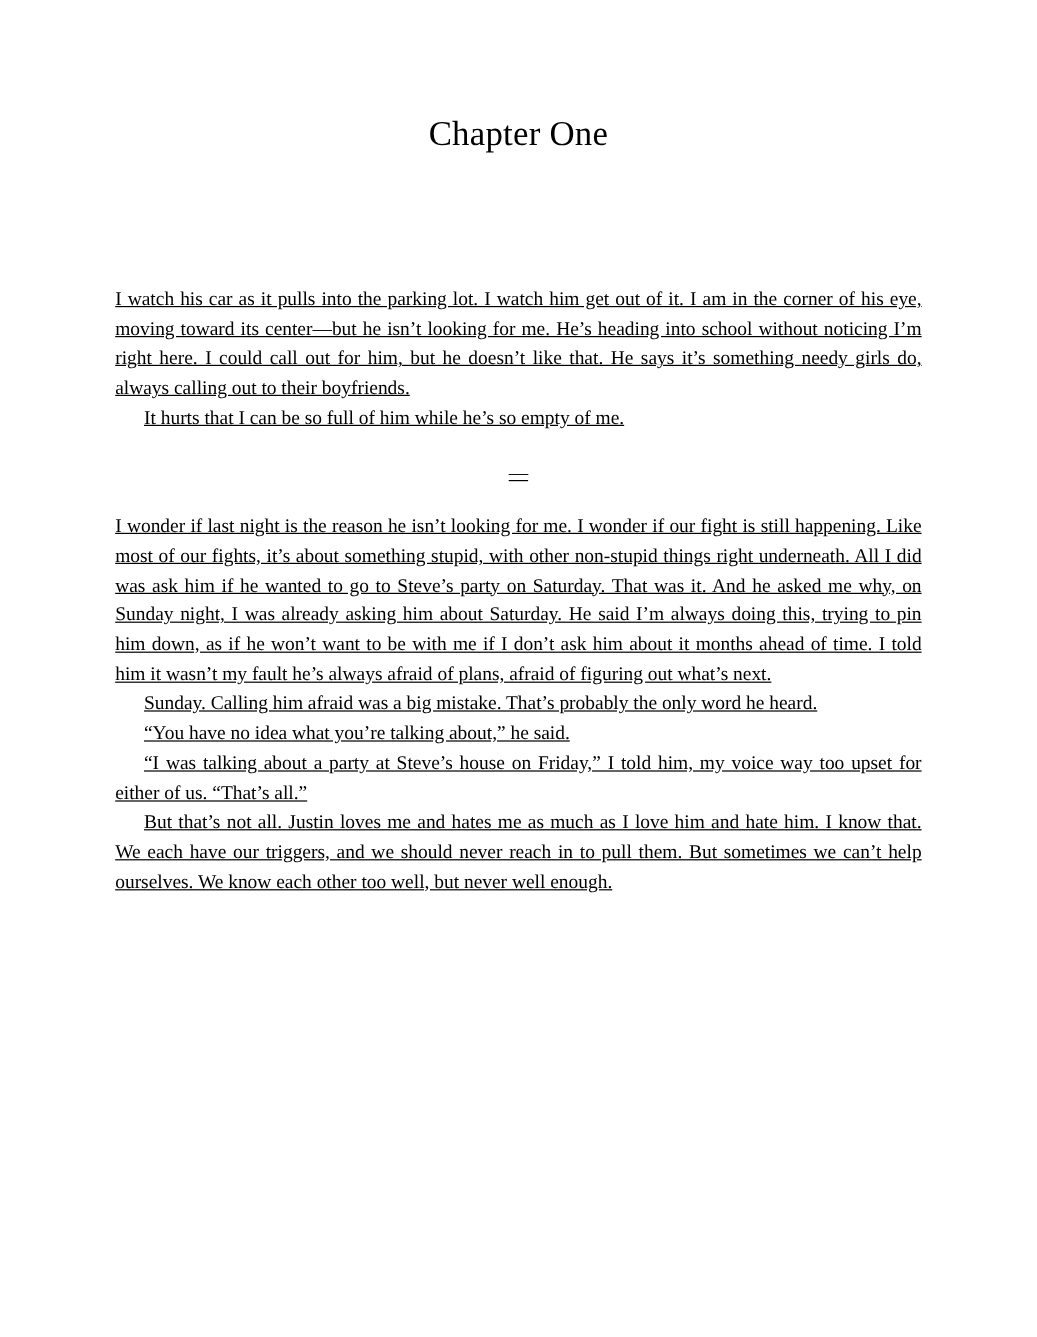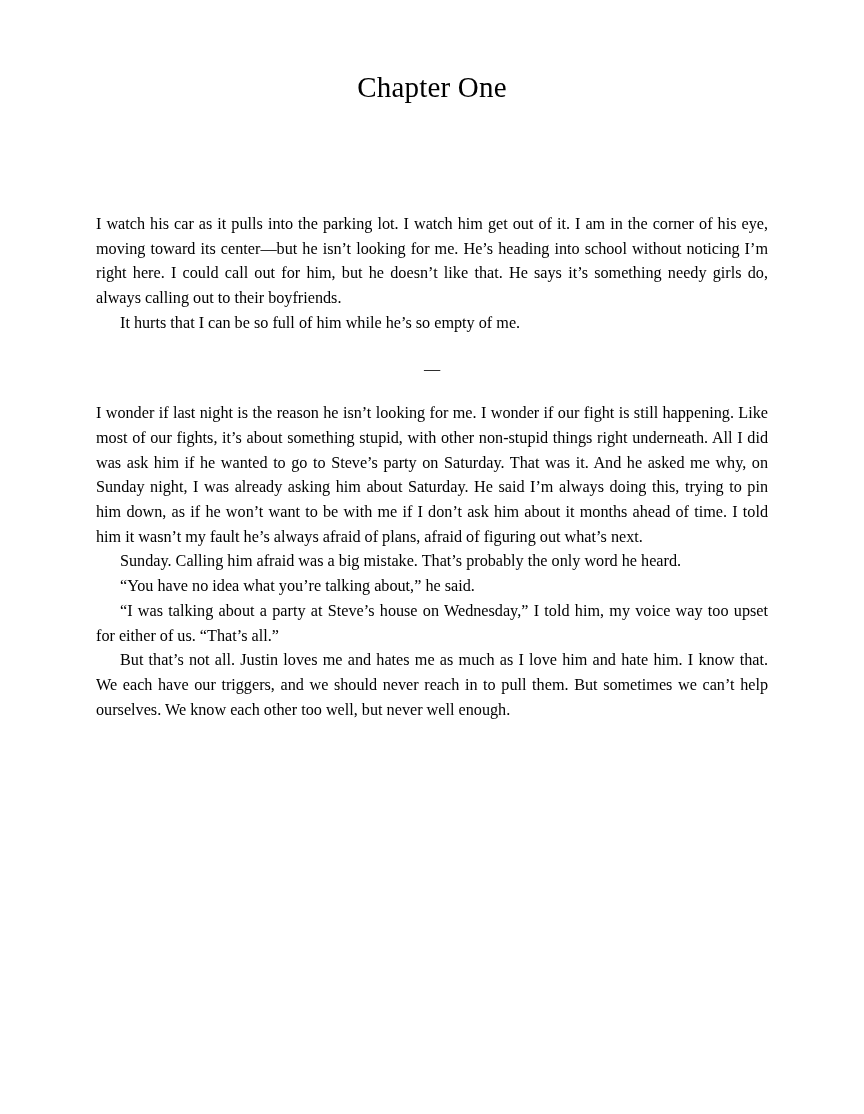--- a/index.html
+++ b/index.html
@@ -21,25 +21,26 @@
     padding: 0 96px 0 96px;
     position: relative;
     background: #ffffff;
   }
   .chapter-title {
     text-align: center;
     font-size: 29px;
     font-weight: normal;
     letter-spacing: 0.2px;
     margin: 0;
-    padding-top: 68px;
+    padding-top: 93px;
     line-height: 38px;
   }
   .body-text {
     margin-top: 106px;
+    text-decoration: underline;
   }
   p.para {
     margin: 0;
     font-size: 16.2px;
     line-height: 24.7px;
     text-align: justify;
     text-justify: inter-word;
     hyphens: none;
   }
   p.indent {
@@ -68,18 +69,18 @@
       <p class="para">I watch his car as it pulls into the parking lot. I watch him get out of it. I am in the corner of his eye, moving toward its center—but he isn’t looking for me. He’s heading into school without noticing I’m right here. I could call out for him, but he doesn’t like that. He says it’s something needy girls do, always calling out to their boyfriends.</p>
       <p class="para indent">It hurts that I can be so full of him while he’s so empty of me.</p>
     </div>
 
     <div class="scene-break">—</div>
 
     <div>
       <p class="para">I wonder if last night is the reason he isn’t looking for me. I wonder if our fight is still happening. Like most of our fights, it’s about something stupid, with other non-stupid things right underneath. All I did was ask him if he wanted to go to Steve’s party on Saturday. That was it. And he asked me why, on Sunday night, I was already asking him about Saturday. He said I’m always doing this, trying to pin him down, as if he won’t want to be with me if I don’t ask him about it months ahead of time. I told him it wasn’t my fault he’s always afraid of plans, afraid of figuring out what’s next.</p>
       <p class="para indent">Sunday. Calling him afraid was a big mistake. That’s probably the only word he heard.</p>
       <p class="para indent">“You have no idea what you’re talking about,” he said.</p>
-      <p class="para indent">“I was talking about a party at Steve’s house on Wednesday,” I told him, my voice way too upset for either of us. “That’s all.”</p>
+      <p class="para indent">“I was talking about a party at Steve’s house on Friday,” I told him, my voice way too upset for either of us. “That’s all.”</p>
       <p class="para indent">But that’s not all. Justin loves me and hates me as much as I love him and hate him. I know that. We each have our triggers, and we should never reach in to pull them. But sometimes we can’t help ourselves. We know each other too well, but never well enough.</p>
     </div>
 
   </div>
 </div>
 
 </body></html>

